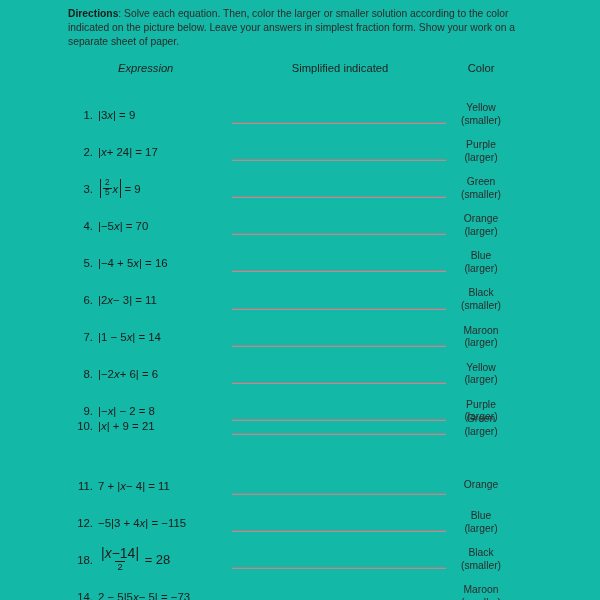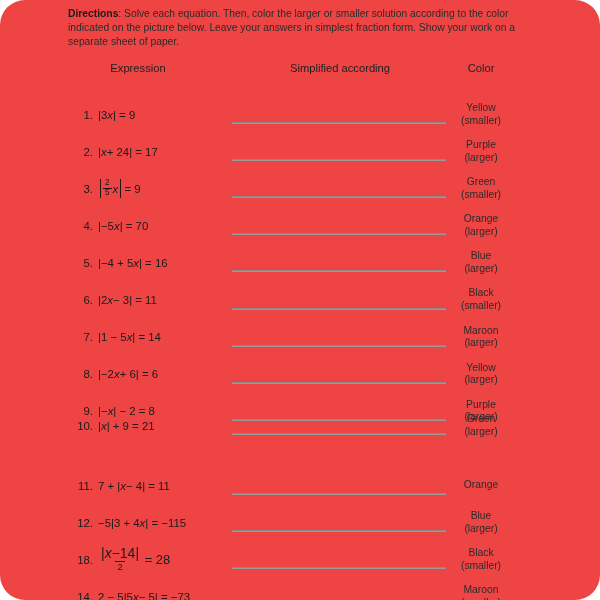--- a/index.html
+++ b/index.html
@@ -13,22 +13,21 @@
     overflow: hidden;
     font-family: "Liberation Sans", sans-serif;
     color: #231f20;
     position: relative;
   }
   .page {
     position: absolute;
     left: 0; top: 0;
     width: 600px;
     height: 600px;
-    background: #ef4444;
-    border-radius: 25px;
+    background: #14b8a6;
   }
 
   
   .directions {
     position: absolute;
     left: 68px;
     top: 7px;
     width: 462px;
     font-size: 10.3px;
     line-height: 14.1px;
@@ -47,21 +46,21 @@
     top: 62px;
     width: 600px;
     height: 16px;
   }
   .col-head {
     position: absolute;
     font-size: 11.2px;
     color: #1f1f1f;
     white-space: nowrap;
   }
-  .col-head.expr   { left: 88px;  width: 100px; text-align: center; }
+  .col-head.expr   { left: 118px;  width: 100px; text-align: left; font-style: italic; }
   .col-head.simp   { left: 262px;  width: 156px; text-align: center; }
   .col-head.color  { left: 446px;  width: 70px;  text-align: center; }
 
   
   .rows {
     position: absolute;
     left: 0;
     top: 0;
     width: 600px;
     height: 600px;
@@ -168,21 +167,21 @@
 <body>
 
 <div class="page">
 
   <div class="directions">
     <b>Directions</b><span>: Solve each equation.  Then, color the larger or smaller solution according to the color indicated on the picture below. Leave your answers in simplest fraction form.  Show your work on a separate sheet of paper.</span>
   </div>
 
   <div class="col-headers">
     <div class="col-head expr">Expression</div>
-    <div class="col-head simp">Simplified according</div>
+    <div class="col-head simp">Simplified indicated</div>
     <div class="col-head color">Color</div>
   </div>
 
   <div class="rows" id="rows-container">
       <div class="row" style="top: 96px;">
         <div class="expr-cell">
           <span class="num">1.</span>
           <span class="eq">|3<i>x</i>| = 9</span>
         </div>
         <div class="blank"></div>

